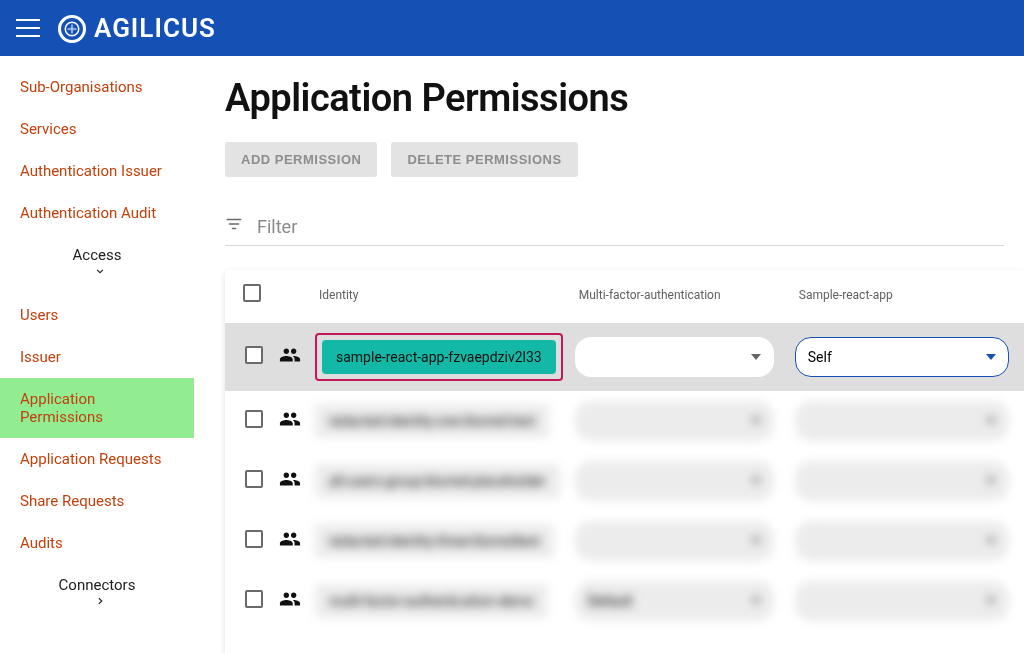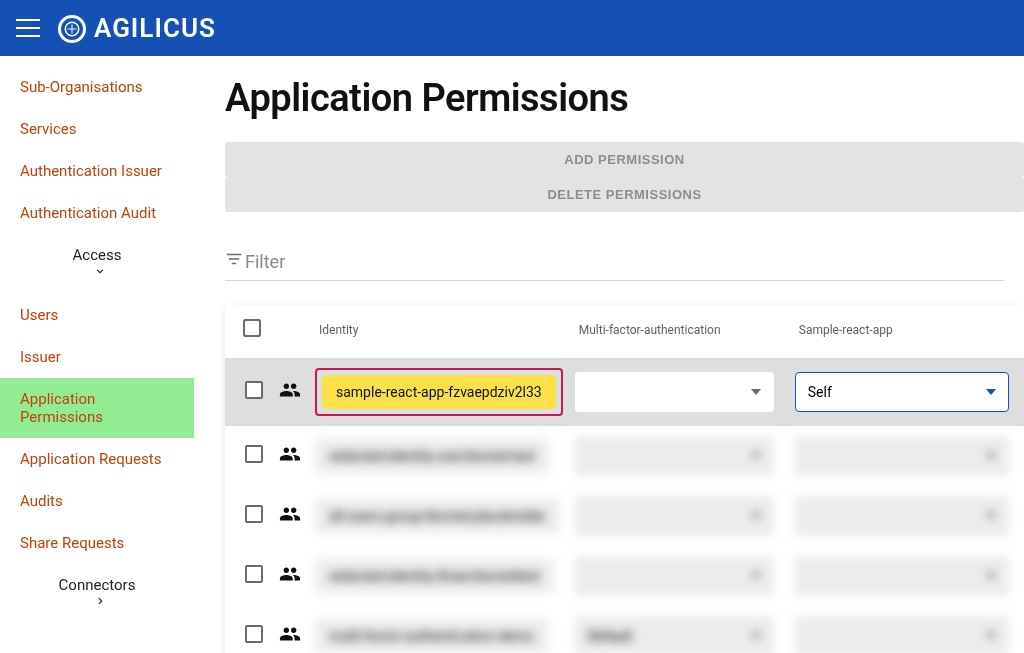--- a/index.html
+++ b/index.html
@@ -36,66 +36,66 @@
 
     .side-item { padding: 12px 20px; font-size: 15px; color: #c2410c; cursor: pointer; }
     .side-group { padding: 12px 8px 12px 8px; font-size: 15px; color: #212121; display:flex; align-items:center; cursor: pointer; flex-direction: column;}
     .side-group .chev { margin-left: 6px; }
     .side-item.active { background: #92ed92; }
 
     .main { flex: 1; padding: 20px 0 0 30px; overflow: hidden; position: relative; }
 
     .page-title { font-size: 38px; font-weight: 600; letter-spacing: -0.5px; color: #111; margin-bottom: 22px; }
 
-    .action-row { display:flex; margin-bottom: 38px; flex-direction: column;}
+    .action-row { display:flex; gap: 14px; margin-bottom: 38px;}
     .action-btn {
       background: #e3e3e3;
       color: #8d8d8d;
       border: none;
       padding: 10px 16px;
       font-size: 13px;
       font-weight: 600;
       letter-spacing: 0.5px;
       border-radius: 3px;
       cursor: default;
     }
 
-    .filter-row { display:flex; align-items:center; gap: 2px; border-bottom: 1px solid #d6d6d6; padding-bottom: 8px; margin-bottom: 0px; margin-right: 20px;}
+    .filter-row { display:flex; align-items:center; gap: 14px; border-bottom: 1px solid #d6d6d6; padding-bottom: 8px; margin-bottom: 0px; margin-right: 20px;}
     .filter-label { color: #8a8a8a; font-size: 18px; }
 
     .table-card {
       margin-top: 24px;
       background: #fff;
       box-shadow: 0 2px 6px rgba(0,0,0,0.12);
       border-radius: 4px 0 0 0;
       overflow: hidden;
     }
 
     .tbl { width: 100%; border-collapse: collapse; }
     .tbl th { text-align: left; font-size: 12px; font-weight: 400; color: #616161; padding: 14px 10px 18px 10px; }
     .tbl td { padding: 10px 6px; }
     .row-hl td { background: #dedede; }
 
     .chk { width: 18px; height: 18px; border: 2px solid #6a6a6a; border-radius: 2px; display:inline-block; background:#fff;}
     .grp-icon svg { width: 22px; height: 22px; fill: #111; }
 
     .chip {
-      background: #fde047;
+      background: #14b8a6;
       border-radius: 4px;
       padding: 9px 14px;
       font-size: 14px;
       color: #111;
       display: inline-block;
       white-space: nowrap;
     }
     .identity-box-hl { border: 2px solid #c2185b; border-radius: 4px; padding: 5px; display:inline-block; }
 
     .dd {
       border: 1px solid transparent;
-      border-radius: 4px;
+      border-radius: 16px;
       display: flex; align-items: center;
       padding: 9px 12px;
       min-height: 40px;
       background: #fff;
       justify-content: space-between;
       font-size: 14px;
     }
     .row-hl .dd { background: #fff; }
     .dd.selected { border: 1px solid #1551b5; }
     .dd .tri { width:0;height:0;border-left:5px solid transparent;border-right:5px solid transparent;border-top:6px solid #666;}
@@ -146,22 +146,22 @@
         <svg width="14" height="14" viewBox="0 0 24 24">
             <path d="M7 10l5 5 5-5" stroke="#222" stroke-width="2" fill="none"></path>
           </svg>
       </span>
     </div>
 
     <div class="side-item">Users</div>
     <div class="side-item">Issuer</div>
     <div class="side-item active">Application Permissions</div>
     <div class="side-item">Application Requests</div>
+    <div class="side-item">Share Requests</div>
     <div class="side-item">Audits</div>
-    <div class="side-item">Share Requests</div>
 
     <div class="side-group">
       <span>Connectors</span>
       <span class="chev">
         <svg width="14" height="14" viewBox="0 0 24 24">
             <path d="M10 7l5 5-5 5" stroke="#222" stroke-width="2" fill="none"></path>
           </svg>
       </span>
     </div>
     <div style="height:40px"></div>

